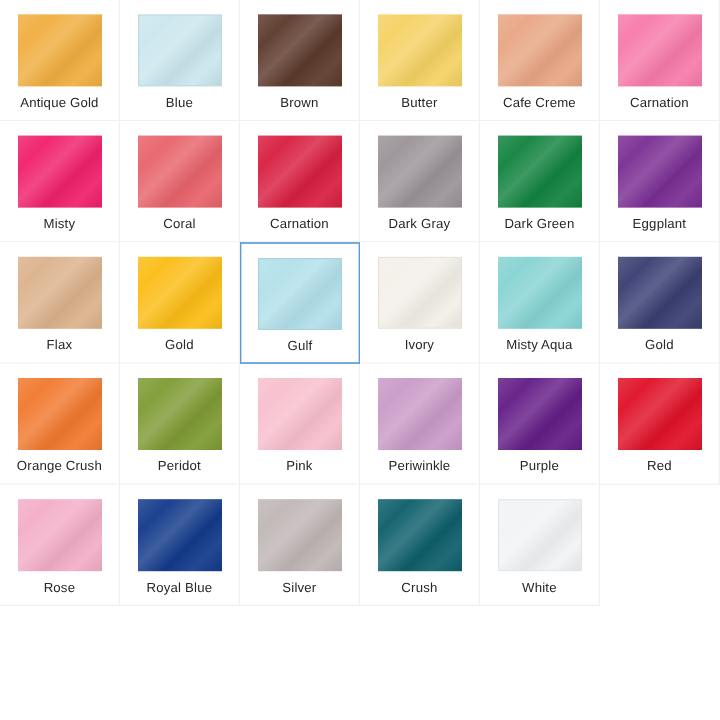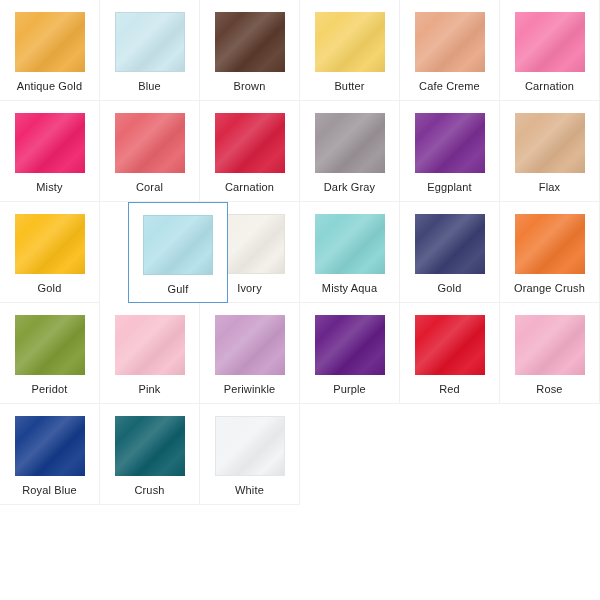--- a/index.html
+++ b/index.html
@@ -30,21 +30,20 @@
     border-right: 1px solid #f0f0f0;
     border-bottom: 1px solid #f0f0f0;
     background: #ffffff;
     padding-top: 12px;
   }
   .swatch-cell.is-selected {
     border: 1px solid #5b9bd5;
     outline: 1px solid #5b9bd5;
     outline-offset: -1px;
     z-index: 3;
-    margin-left: 28px;
   }
   .swatch-chip {
     width: 70px;
     height: 60px;
     position: relative;
     overflow: hidden;
     background-color: #cccccc;
   }
   .swatch-chip::after {
     content: "";
@@ -119,20 +118,24 @@
     </div>
     <div class="swatch-cell">
       <div class="swatch-chip" x-color="#d81f40" style="background-color: rgb(216, 31, 64);"></div>
       <div class="swatch-label">Carnation</div>
     </div>
     <div class="swatch-cell">
       <div class="swatch-chip" x-color="#9b9398" style="background-color: rgb(155, 147, 152);"></div>
       <div class="swatch-label">Dark Gray</div>
     </div>
     <div class="swatch-cell">
+      <div class="swatch-chip" x-color="#12833f" style="background-color: rgb(18, 131, 63);"></div>
+      <div class="swatch-label">Dark Green</div>
+    </div>
+    <div class="swatch-cell">
       <div class="swatch-chip" x-color="#7a2e93" style="background-color: rgb(122, 46, 147);"></div>
       <div class="swatch-label">Eggplant</div>
     </div>
     <div class="swatch-cell">
       <div class="swatch-chip" x-color="#dcb28c" style="background-color: rgb(220, 178, 140);"></div>
       <div class="swatch-label">Flax</div>
     </div>
     <div class="swatch-cell">
       <div class="swatch-chip" x-color="#fbbd16" style="background-color: rgb(251, 189, 22);"></div>
       <div class="swatch-label">Gold</div>
@@ -179,20 +182,24 @@
     </div>
     <div class="swatch-cell">
       <div class="swatch-chip" x-color="#f3aec7" style="background-color: rgb(243, 174, 199);"></div>
       <div class="swatch-label">Rose</div>
     </div>
     <div class="swatch-cell">
       <div class="swatch-chip" x-color="#133a8b" style="background-color: rgb(19, 58, 139);"></div>
       <div class="swatch-label">Royal Blue</div>
     </div>
     <div class="swatch-cell">
+      <div class="swatch-chip" x-color="#c0b6b6" style="background-color: rgb(192, 182, 182);"></div>
+      <div class="swatch-label">Silver</div>
+    </div>
+    <div class="swatch-cell">
       <div class="swatch-chip" x-color="#0e5f6b" style="background-color: rgb(14, 95, 107);"></div>
       <div class="swatch-label">Crush</div>
     </div>
     <div class="swatch-cell">
       <div class="swatch-chip chip-pale" x-color="#f1f3f5" style="background-color: rgb(241, 243, 245);"></div>
       <div class="swatch-label">White</div>
     </div>
     <div class="filler-cell"></div>
     <div class="filler-cell"></div>
     <div class="filler-cell"></div>

